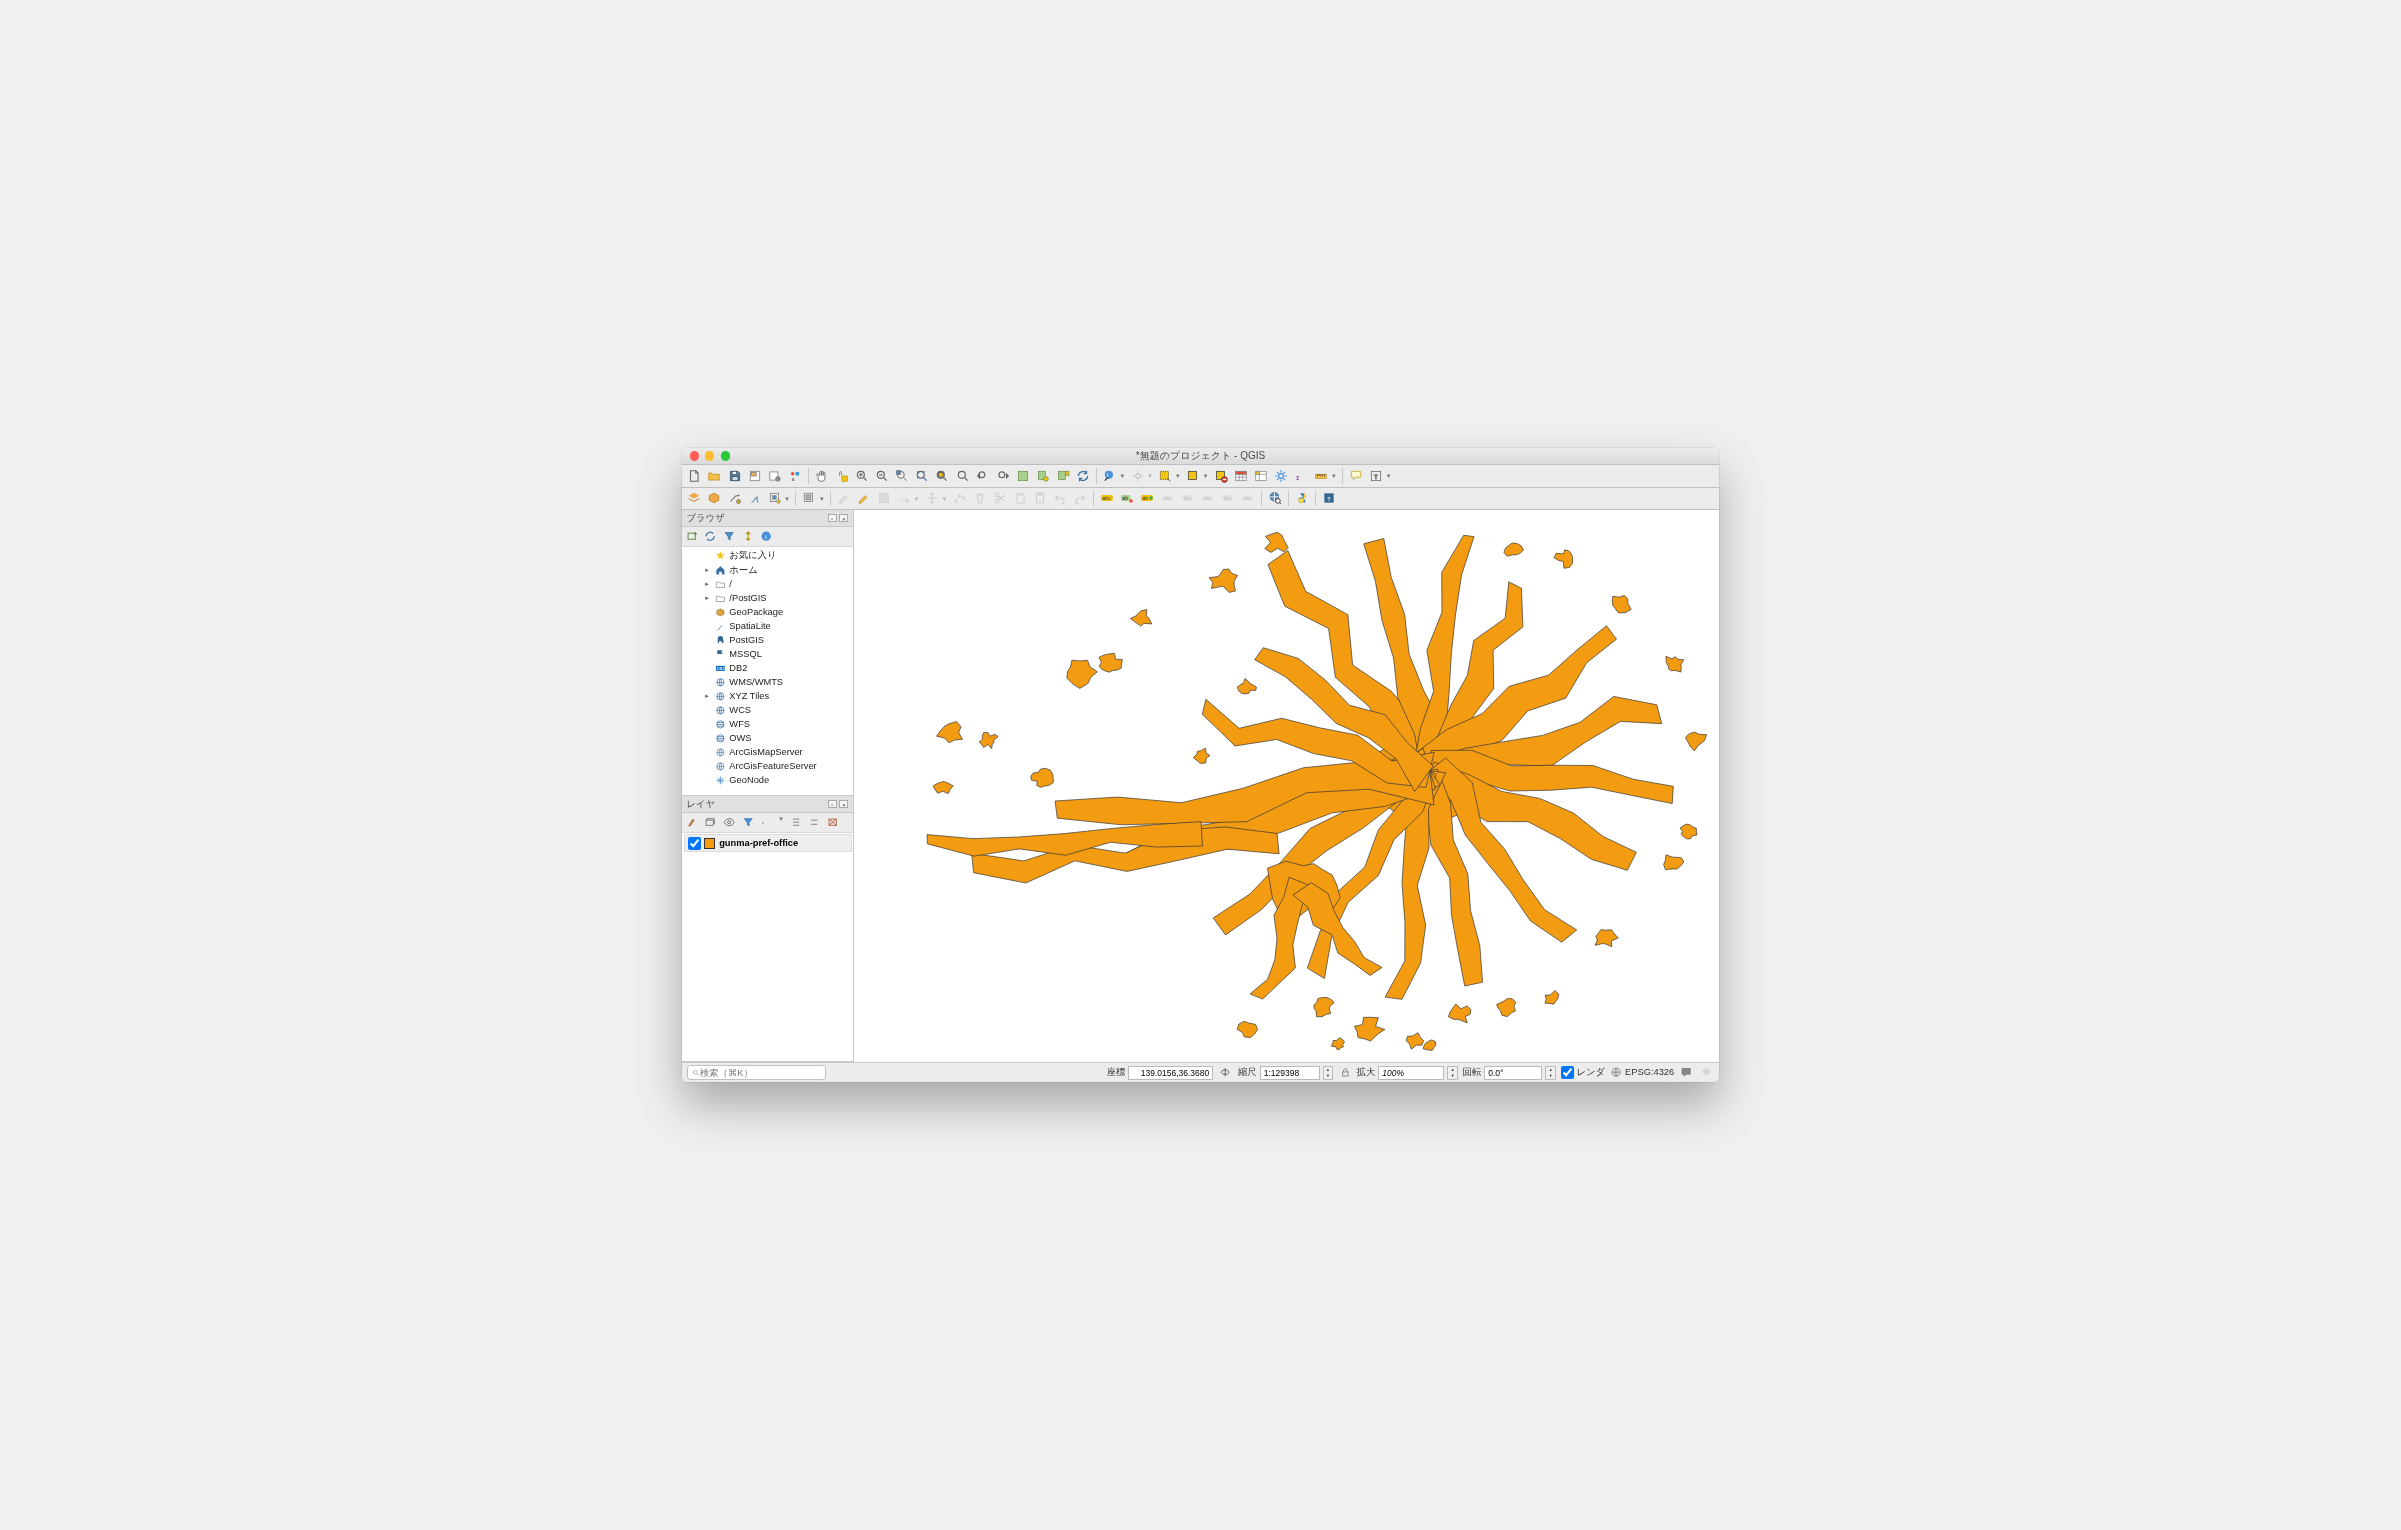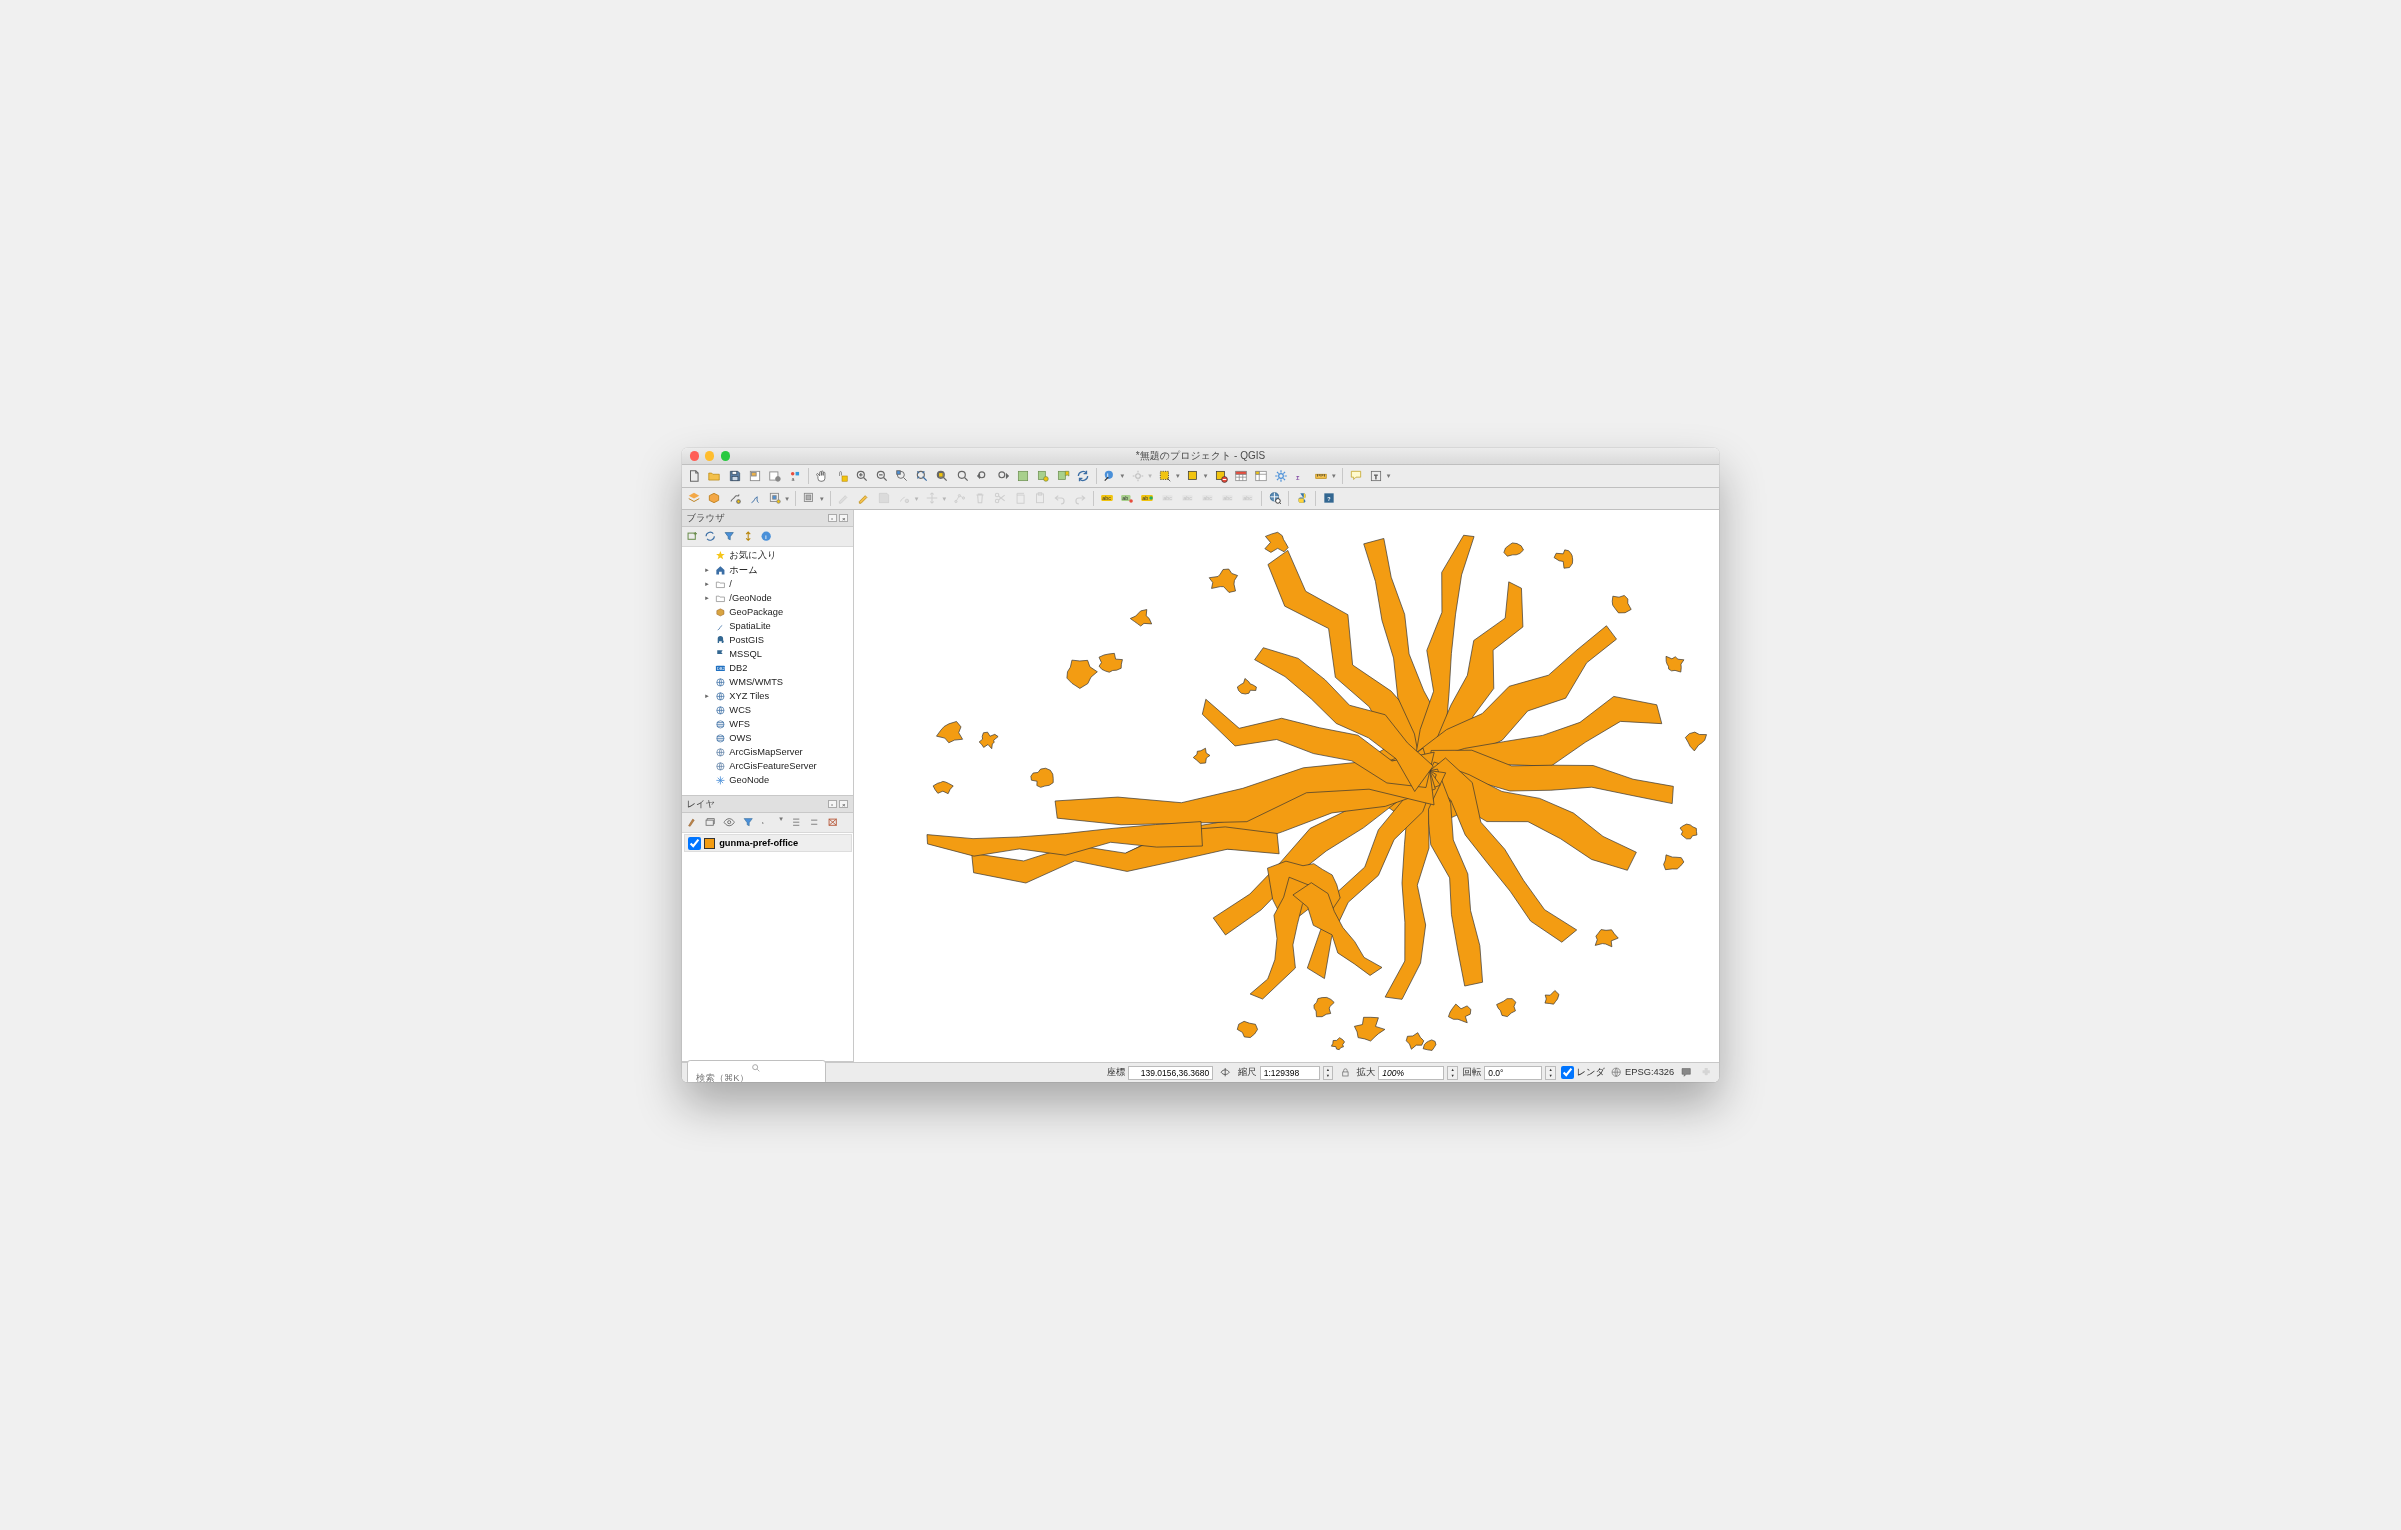--- a/index.html
+++ b/index.html
@@ -25,21 +25,21 @@
 .tree { flex: 1; background: #fff; overflow: auto; padding: 1.5px 0; }
 .tree-item { display: flex; align-items: center; padding: 0.8px 3.1px; gap: 3.1px; font-size: 9.3px; color: #222; cursor: pointer; white-space: nowrap; margin-left: 18px; }
 .tree-exp { width: 7.7px; font-size: 7px; color: #666; text-align: center; }
 .tree-icon { width: 12.4px; height: 12.4px; display: flex; align-items: center; justify-content: center; }
 .layers { flex: 1; background: #fff; padding: 1.5px; }
 .layer-item { display: flex; align-items: center; gap: 3.9px; padding: 1.5px 3.1px; background: #eee; border: 0.8px solid #ddd; }
 .layer-swatch { width: 10.8px; height: 10.8px; background: #f39c12; border: 0.8px solid #333; }
 .canvas { flex: 1; background: #fff; position: relative; overflow: hidden; }
 .canvas svg { width: 100%; height: 100%; }
 .statusbar { height: 20px; background: #ececec; border-top: 0.8px solid #c8c8c8; display: flex; align-items: center; padding: 0 4.6px; gap: 4.6px; font-size: 8.5px; color: #333; }
-.search { display: flex; align-items: center; border: 0.8px solid #c0c0c0; background: #fff; border-radius: 3.1px; padding: 1.5px 4.6px; width: 139px; flex-direction: column; }
+.search { display: flex; align-items: center; border: 0.8px solid #c0c0c0; background: #fff; border-radius: 3.1px; padding: 1.5px 4.6px; width: 139px; }
 .search input { border: none; outline: none; font-size: 9.3px; flex: 1; background: transparent; }
 .sb-field { display: flex; align-items: center; gap: 3px; }
 .sb-input { border: 0.8px solid #bbb; background: #fff; padding: 0.8px 3.1px; font-size: 8.5px; height: 14px; }
 .spinner { display: flex; flex-direction: column; border: 0.8px solid #bbb; background: #f0f0f0; height: 14px; width: 10.8px; }
 .spinner span { flex: 1; font-size: 4.6px; display: flex; align-items: center; justify-content: center; cursor: pointer; }
 .flex-spacer { flex: 1; }
 .icon-svg { width: 14px; height: 14px; }
 .faded { opacity: 0.45; }
 </style>
 </head>
@@ -516,21 +516,21 @@
               </span>
               <span>/</span>
             </div>
             <div class="tree-item">
               <span class="tree-exp">▸</span>
               <span class="tree-icon">
                 <svg width="10.8" height="10.8" viewBox="0 0 24 24" fill="none" stroke="#888" stroke-width="1.6">
                   <path d="M3 7h6l2 2h10v10H3z"></path>
                 </svg>
               </span>
-              <span>/GeoNode</span>
+              <span>/PostGIS</span>
             </div>
             <div class="tree-item">
               <span class="tree-exp"></span>
               <span class="tree-icon">
                 <svg width="10.8" height="10.8" viewBox="0 0 24 24" fill="#d9a441" stroke="#8a5a2b">
                   <path d="M4 8l8-4 8 4v8l-8 4-8-4z"></path>
                 </svg>
               </span>
               <span>GeoPackage</span>
             </div>

